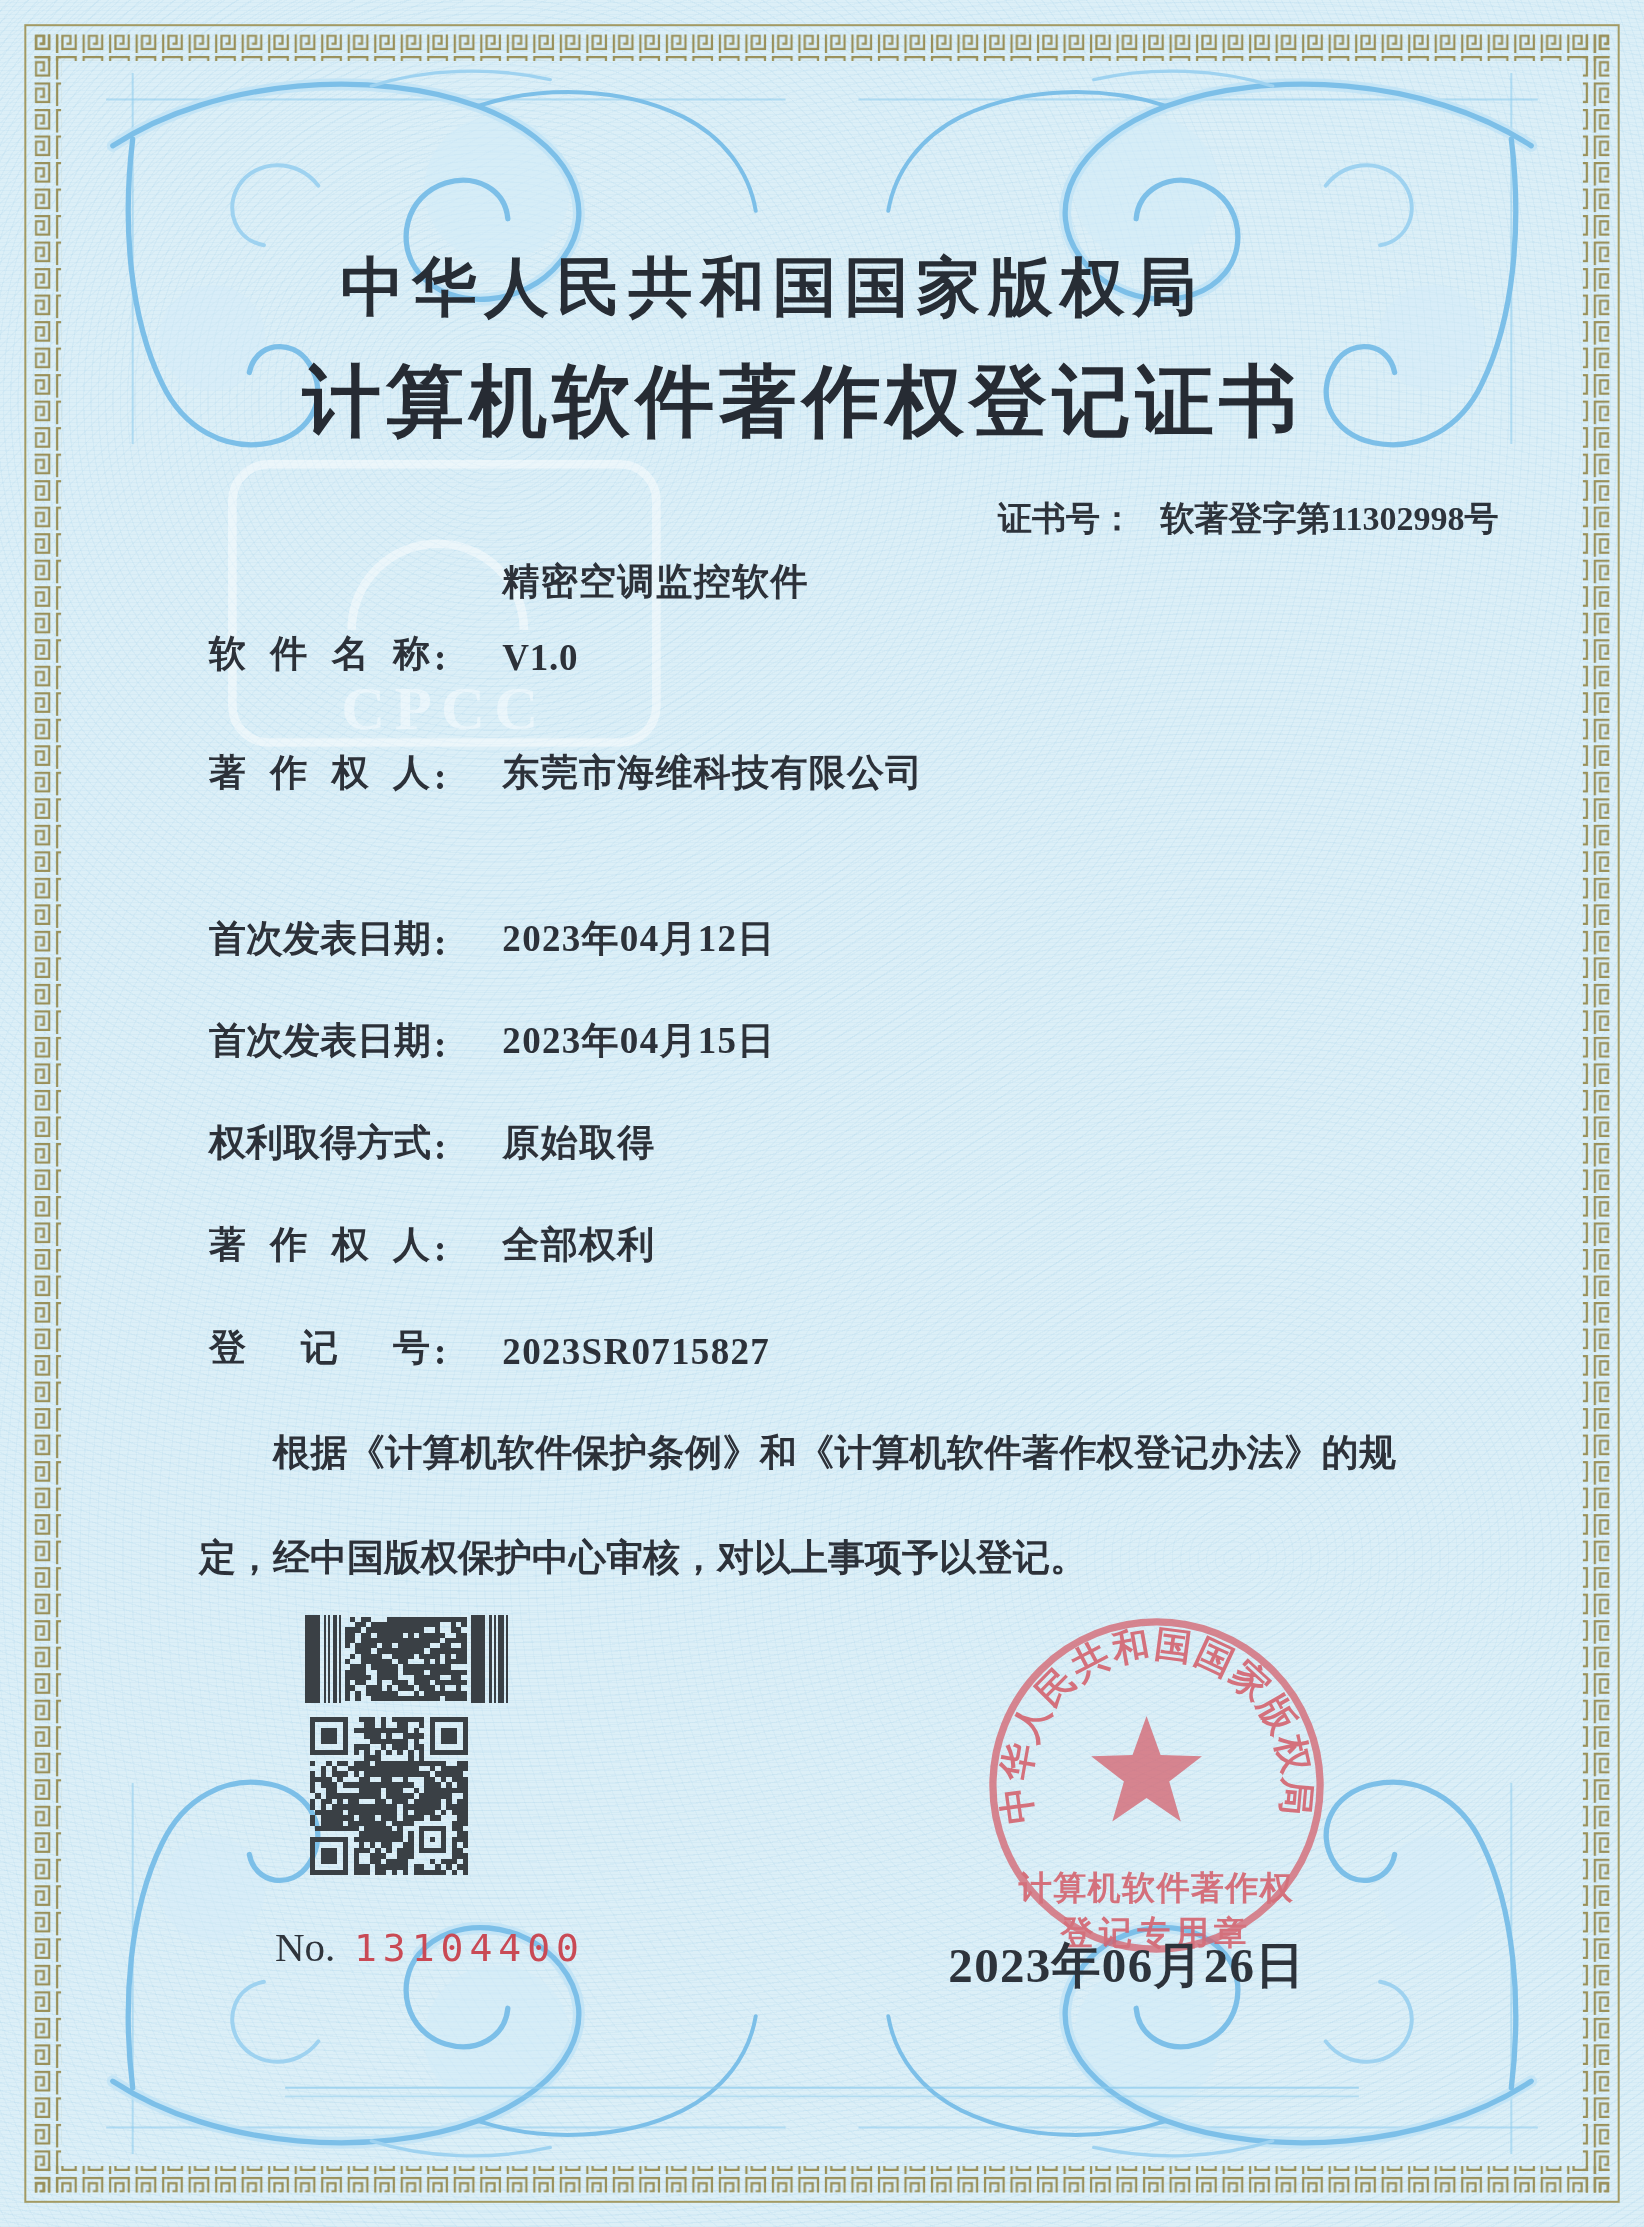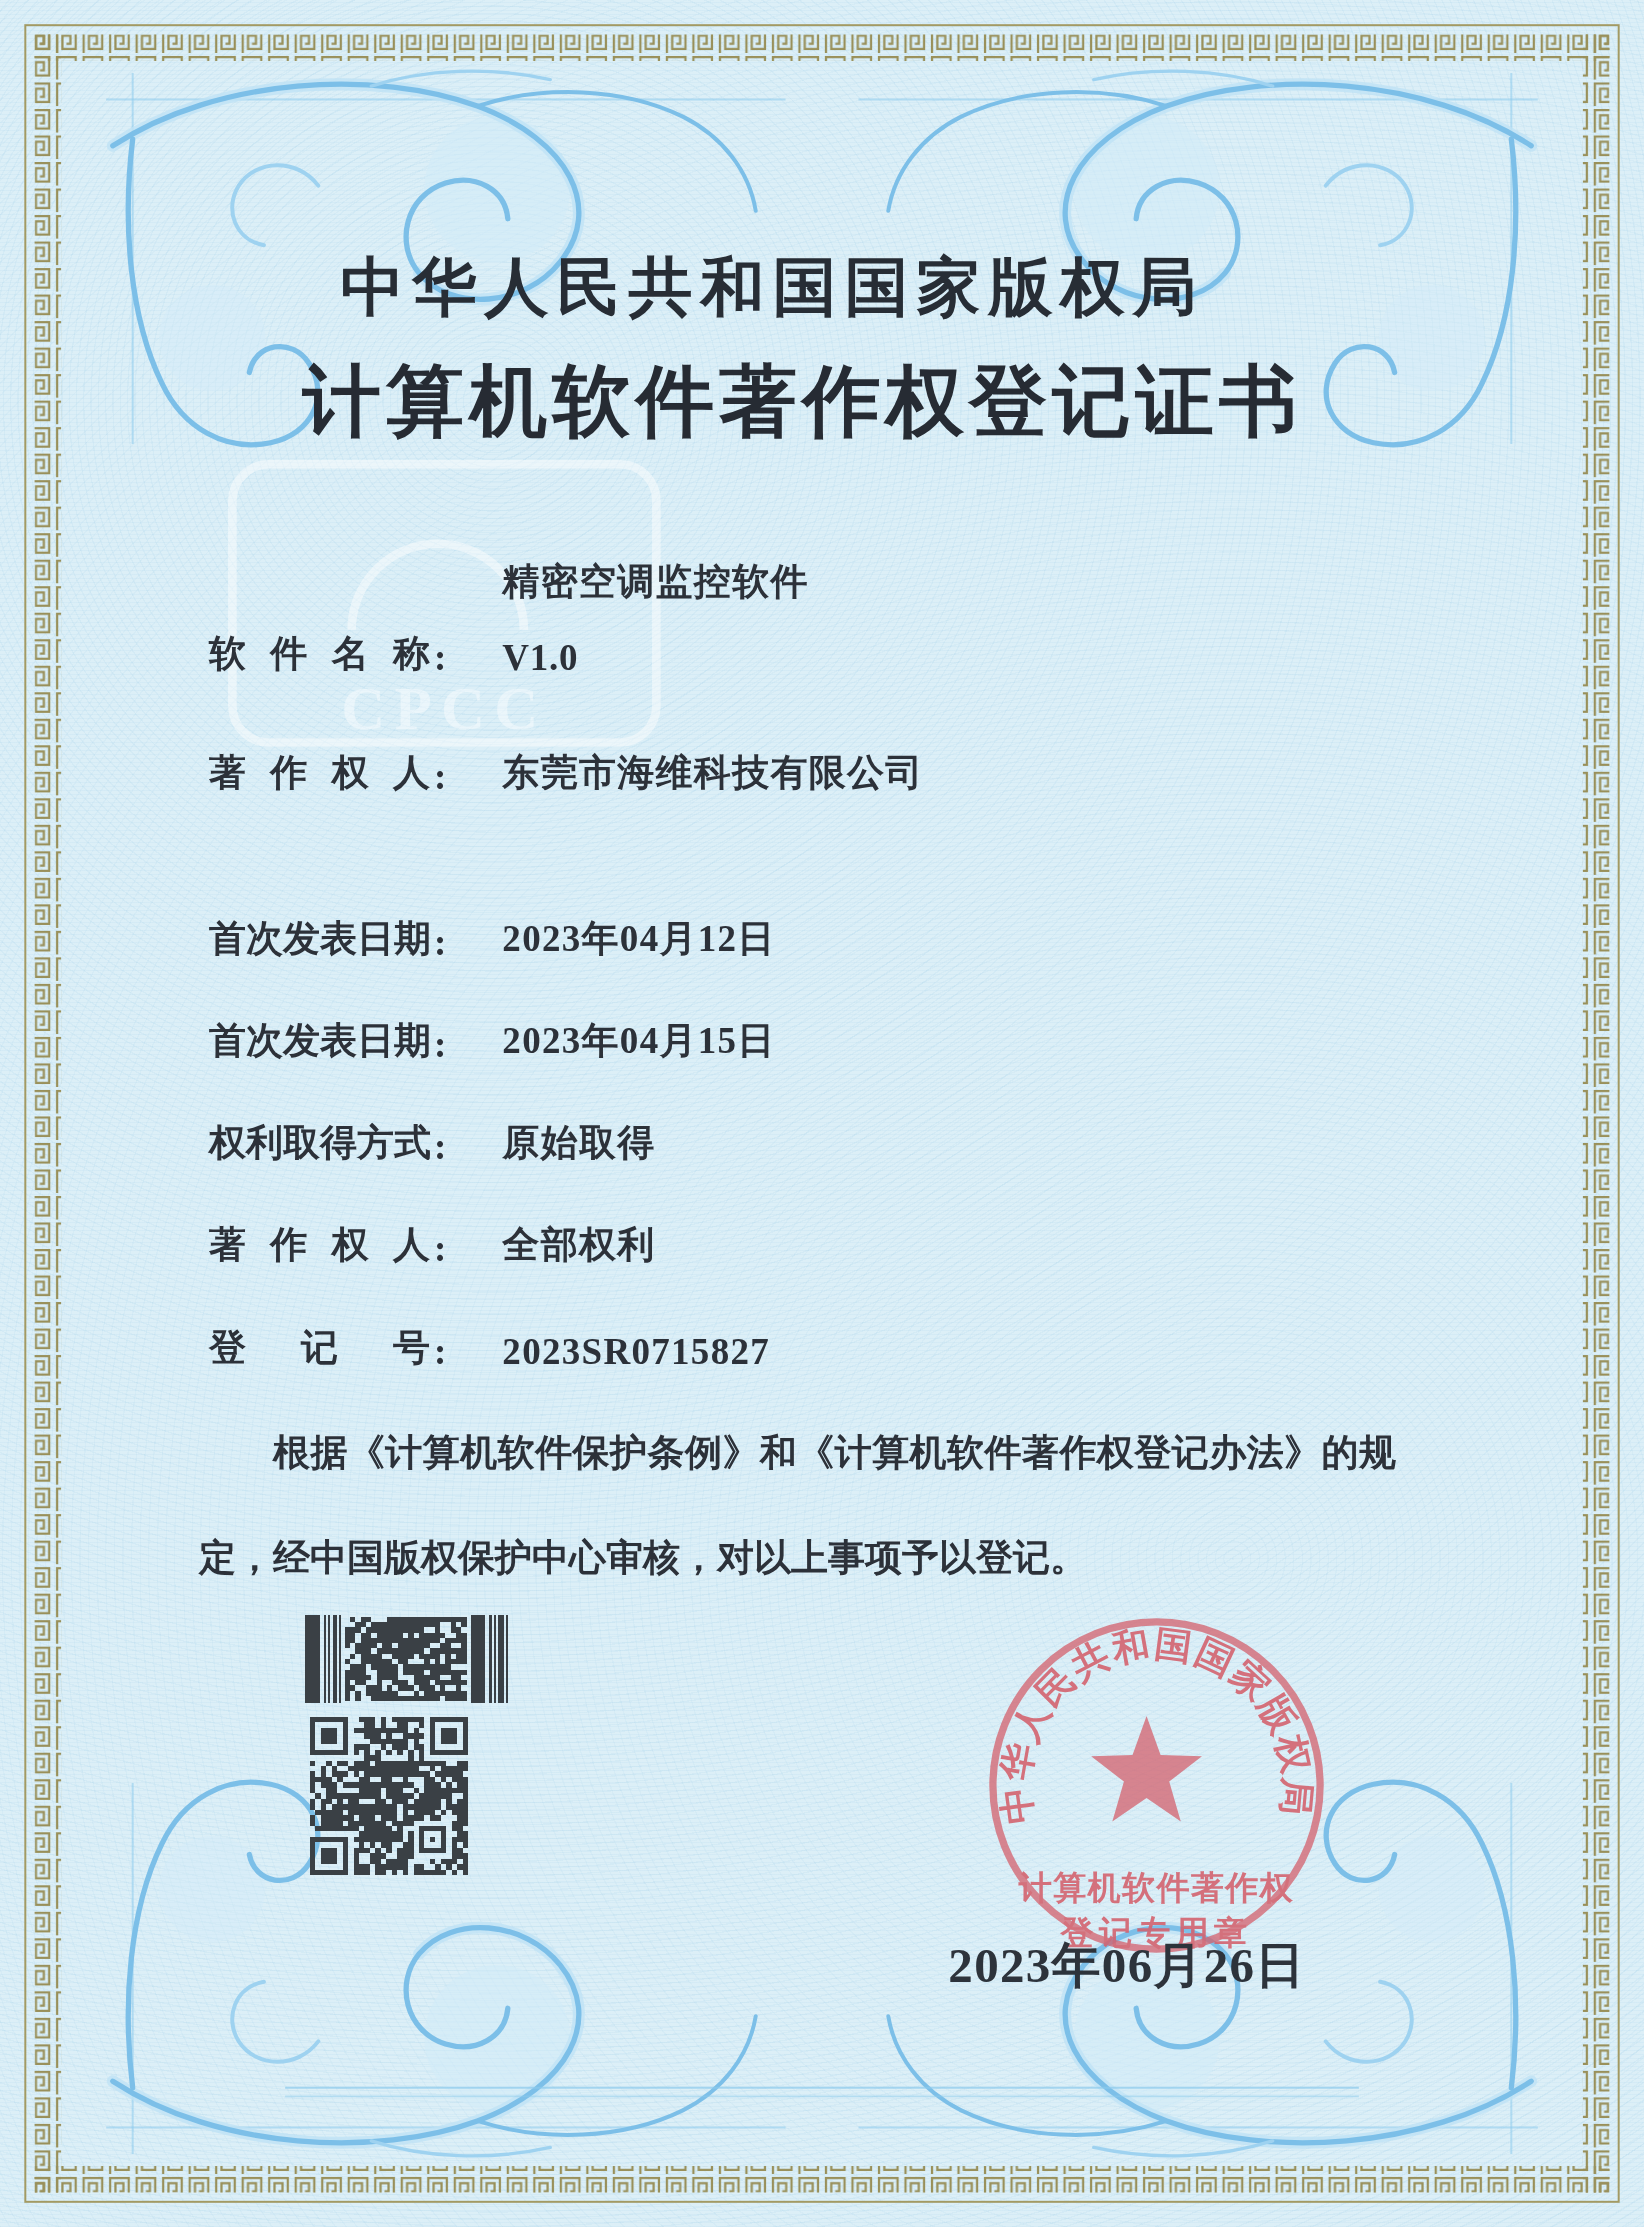--- a/index.html
+++ b/index.html
@@ -118,20 +118,23 @@
   </svg>
 
   <svg class="abs watermark-box" viewBox="0 0 700 480">
     <rect x="20" y="20" width="640" height="420" rx="55" fill="none" stroke="rgba(255,255,255,.9)" stroke-width="13"></rect>
     <path d="M200,270 A130,130 0 1 1 460,270" fill="none" stroke="rgba(255,255,255,.9)" stroke-width="13"></path>
     <text x="340" y="420" text-anchor="middle" font-size="92" letter-spacing="14" fill="rgba(255,255,255,.85)" font-weight="bold">CPCC</text>
   </svg>
 
   <div class="abs authority">中华人民共和国国家版权局</div>
   <div class="abs cert-title">计算机软件著作权登记证书</div>
+  <div class="abs cert-no">
+    <span>证书号：</span><span class="val">软著登字第11302998号</span>
+  </div>
 
   <div class="abs frow" style="top:557px">
     <span class="flabel">软件名称</span>
       <span class="colon">:</span>
     <span class="fvalue">
       <div>精密空调监控软件</div>
       <div class="line2">V1.0</div>
     </span>
   </div>
 
@@ -910,20 +913,23 @@
         <rect x="28" y="21" width="1" height="1"></rect>
         <rect x="28" y="22" width="1" height="1"></rect>
         <rect x="28" y="23" width="1" height="1"></rect>
         <rect x="28" y="25" width="1" height="1"></rect>
         <rect x="28" y="26" width="1" height="1"></rect>
         <rect x="28" y="27" width="1" height="1"></rect>
         <rect x="28" y="28" width="1" height="1"></rect>
       </g>
   </svg>
 
+  <div class="abs serial">
+    <span class="prefix">No.</span><span class="number">13104400</span>
+  </div>
 
   <svg class="abs seal-box" viewBox="0 0 530 530">
     <g opacity=".88">
       <circle cx="265" cy="265" r="247" fill="none" stroke="#d4606c" stroke-width="11" opacity=".85"></circle>
       <polygon points="250,160 228.8,218.9 166.3,220.8 215.8,259.1 198.3,319.2 250,284 301.7,319.2 284.2,259.1 333.7,220.8 271.2,218.9" fill="#d4606c" opacity=".85"></polygon>
       <path id="sealArc" d="M80,321 A193,193 0 1 1 449,321" fill="none" stroke="none"></path>
       <text font-size="56" fill="#d4606c" letter-spacing="3" font-weight="bold">
         <textPath href="#sealArc" startOffset="2">中华人民共和国国家版权局</textPath>
       </text>
       <text x="265" y="437" text-anchor="middle" font-size="50" letter-spacing="2" fill="#d4606c" font-weight="bold">计算机软件著作权</text>

